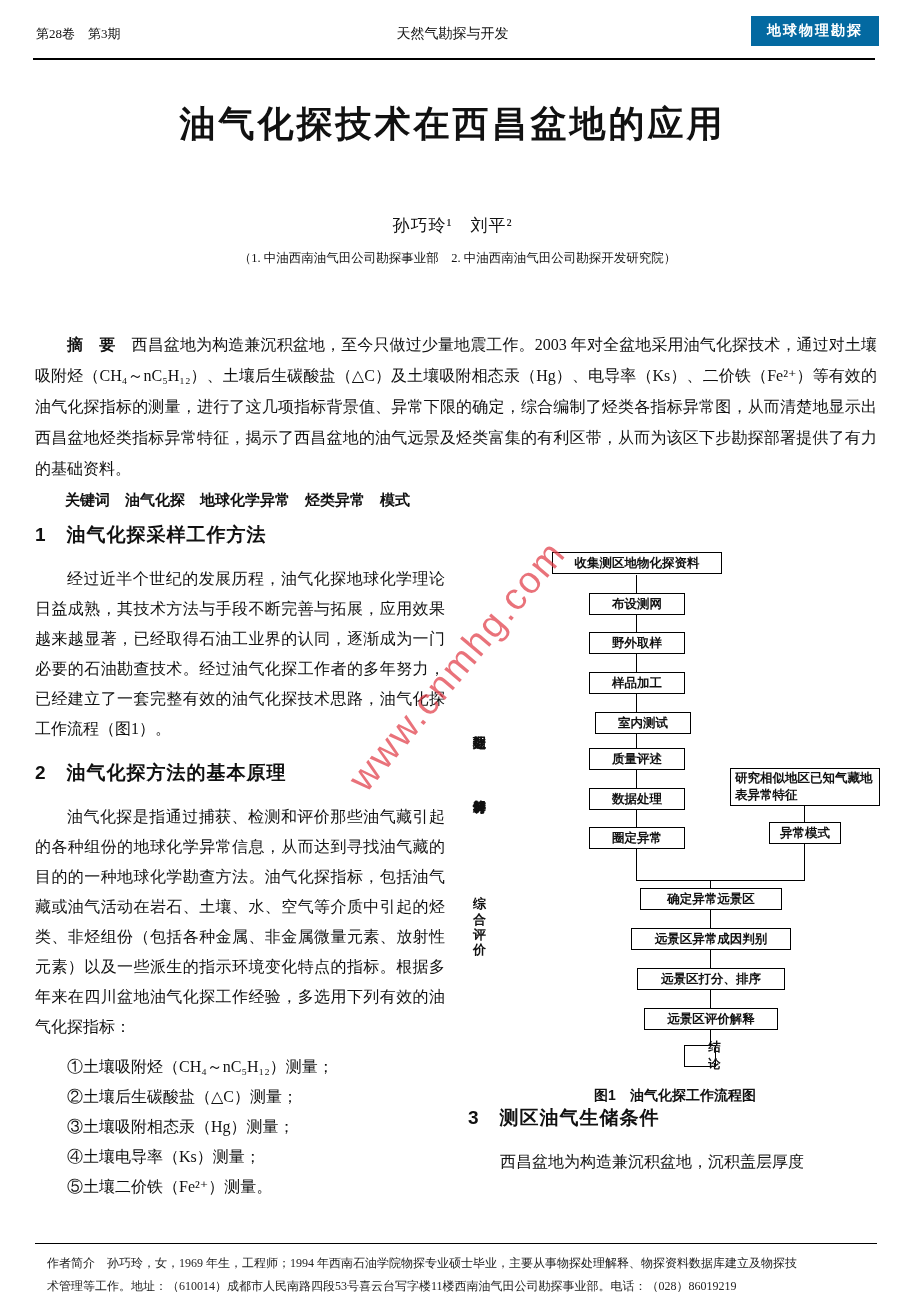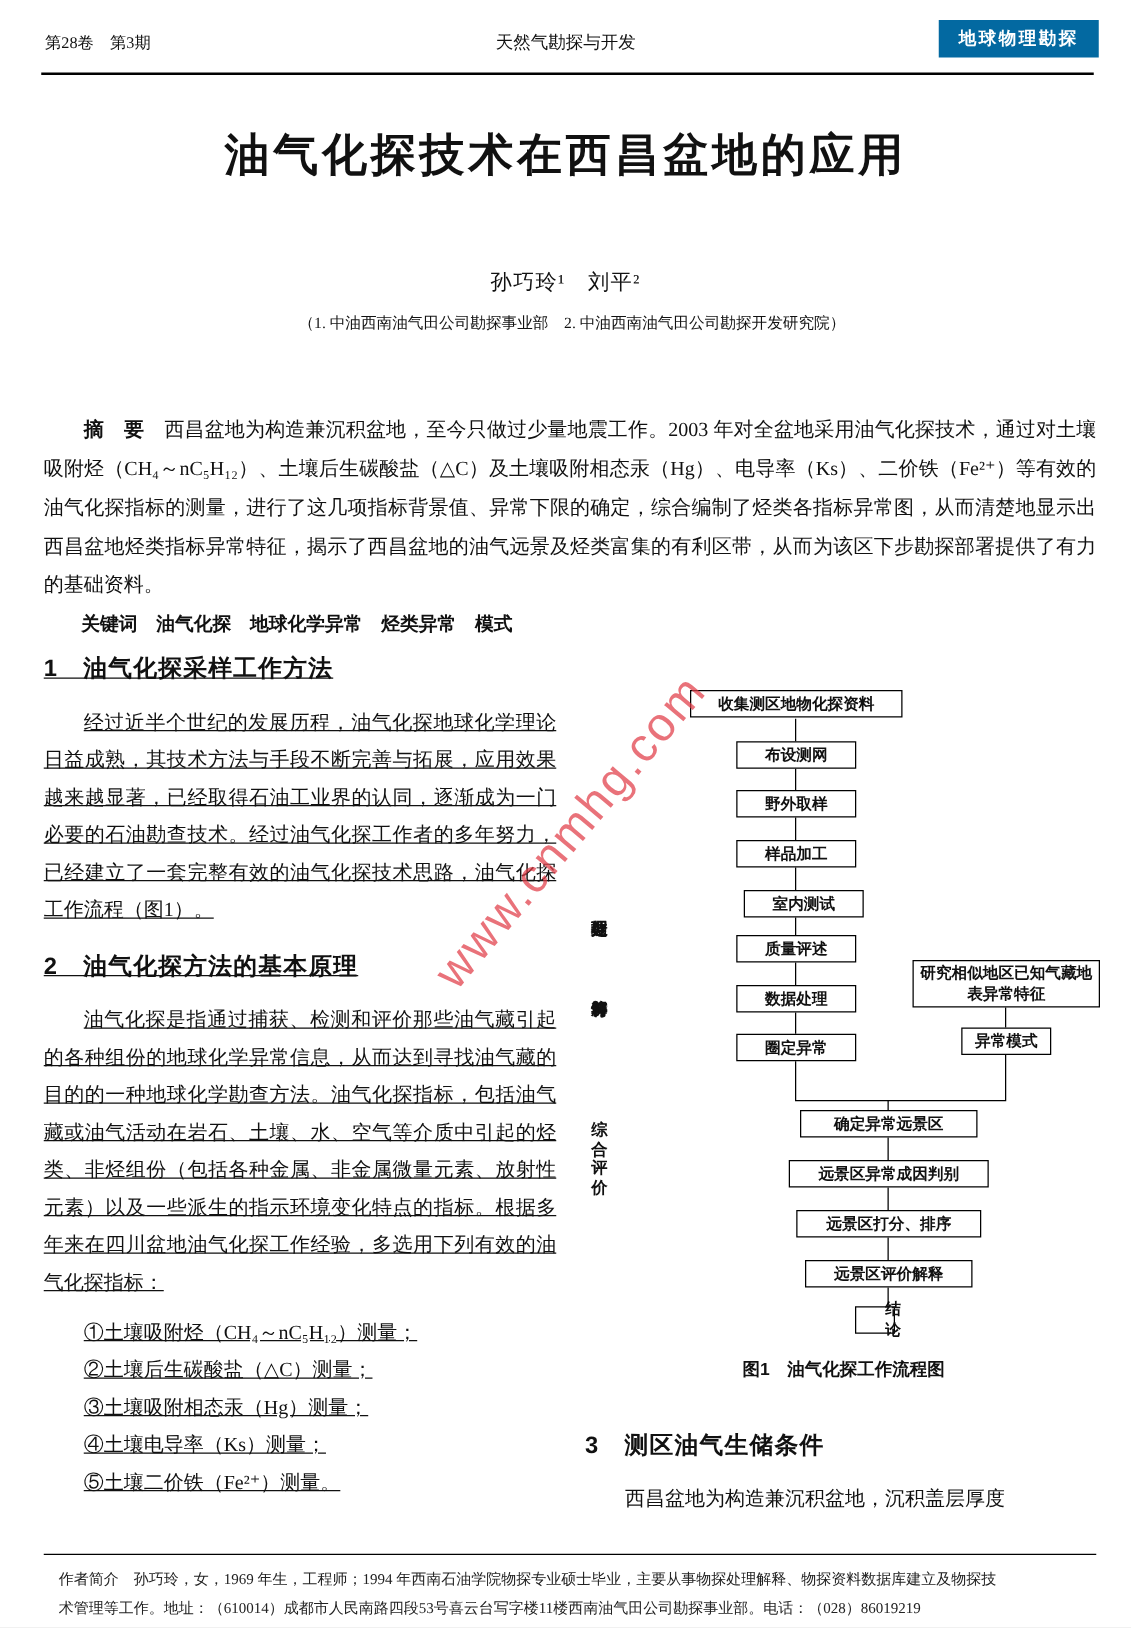--- a/index.html
+++ b/index.html
@@ -23,45 +23,45 @@
   .title { position:absolute; left:0; right:0; top:100px; text-align:center;
     font-size:36px; font-weight:bold; letter-spacing:3px; }
   .authors { position:absolute; left:0; right:0; top:214px; text-align:center; font-size:17px; letter-spacing:1px; }
   .affiliation { position:absolute; left:0; right:0; top:250px; text-align:center; font-size:12.5px;padding-left:10px; }
   
   .abstract { position:absolute; left:35px; top:329px; width:842px; font-size:16px; line-height:31px; text-align:justify; }
   .abs-p { text-indent:2em; }
   .lbl { font-weight:bold; }
   .kw-p { text-indent:2em; margin-top:0; font-weight:bold; font-family:"Liberation Sans","DejaVu Sans",sans-serif; font-size:15px; }
   
-  .col-left { position:absolute; left:35px; top:522px; width:410px;text-decoration:underline; }
+  .col-left { position:absolute; left:35px; top:522px; width:410px; }
   .col-right { position:absolute; left:468px; top:540px; width:414px; }
   .sec-h { font-family:"Liberation Sans","DejaVu Sans",sans-serif; font-size:19px; font-weight:bold; margin:0 0 16px 0; letter-spacing:1px; }
   .body-p { font-size:16px; line-height:30px; text-indent:2em; text-align:justify; margin:0 0 10px 0; }
   .sp-top { margin-top:16px; }
   .list-item { font-size:16px; line-height:30px; text-indent:2em; }
   
   .flowchart { position:relative; width:414px; height:535px; }
   .fbox {
     position:absolute; height:22px; border:1px solid #000; background:#fff;
-    display:flex; align-items:center; justify-content:center; text-align:center;
+    display:flex; align-items:center; justify-content:center; text-align:left;
     font-family:"Liberation Sans","DejaVu Sans",sans-serif; font-size:12.5px; font-weight:600;
   }
   .fbox.tall { height:38px; line-height:1.35; padding:2px 4px; }
   .vline { position:absolute; width:1px; background:#000; }
   .hline { position:absolute; height:1px; background:#000; }
   .side-label {
     position:absolute; writing-mode:vertical-rl; text-orientation:upright;
     font-family:"Liberation Sans","DejaVu Sans",sans-serif; font-size:13px; font-weight:600;
     display:flex; align-items:center;
   }
   .side-label.spread { letter-spacing:16px; }
   .fig-caption { margin-top:12px; text-align:center; font-size:14px; font-weight:bold;
     font-family:"Liberation Sans","DejaVu Sans",sans-serif; }
-  .s3-head { margin-top:38px; }
+  .s3-head { }
   
   .watermark {
     position:absolute; left:340px; top:772px; font-size:38px; letter-spacing:2px;
     color:rgba(225,60,70,0.72); font-family:"Liberation Sans","DejaVu Sans",sans-serif;
     transform:rotate(-50deg); transform-origin:0 0; pointer-events:none; white-space:nowrap;
   }
   
   .footer-rule { left:35px; top:1243px; width:842px; height:1px; }
   .footer { position:absolute; left:35px; top:1252px; width:842px; font-size:12px; line-height:23px; color:#222; }
   .footer p { text-indent:1em; }

